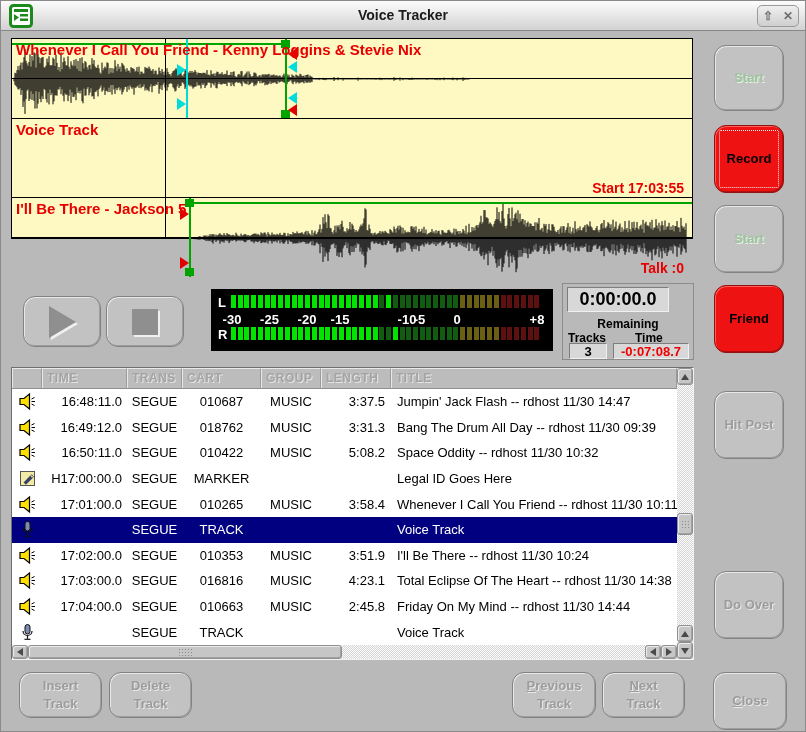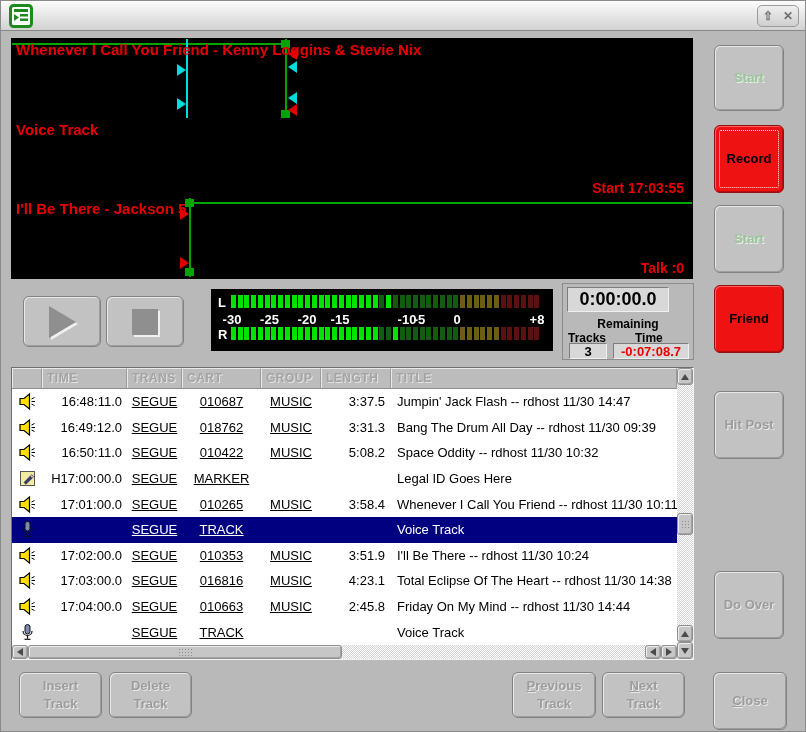--- a/index.html
+++ b/index.html
@@ -11,22 +11,22 @@
     background:linear-gradient(#fcfcfc,#d2d2d2); border-bottom:1px solid #888; }
   .titlebar .title { position:absolute; width:100%; text-align:center; top:6px;
     font-weight:bold; font-size:14px; color:#1b1b1b; }
   .app-icon { position:absolute; left:8px; top:3px; width:24px; height:24px; }
   .win-controls { position:absolute; right:6px; top:4px; display:flex; gap:2px;
     background:linear-gradient(#efefef,#cfcfcf); border:1px solid #9a9a9a; border-radius:5px; padding:1px; }
   .win-btn { width:18px; height:18px; border-radius:4px; color:#6f6f6f; font-weight:bold;
     font-size:12px; display:flex; align-items:center; justify-content:center; }
 
   
-  .tracks-panel { position:absolute; left:10px; top:37px; width:682px; height:241px;
-    border:1px solid #000; background:#000000; }
+  .tracks-panel { position:absolute; left:10px; top:37px; width:682px; height:201px;
+    border:1px solid #000; background:#fef9c3; }
   .track { position:relative; width:100%; }
   .t1 { height:80px; border-bottom:1px solid #000; }
   .t2 { height:79px; border-bottom:1px solid #000; }
   .t3 { height:79px; }
   .track-title { position:absolute; left:4px; top:2px; color:#e80000; font-weight:bold;
     font-size:15px; z-index:7; white-space:nowrap; }
   .corner-text { position:absolute; right:8px; bottom:1px; color:#e80000; font-weight:bold;
     font-size:14px; z-index:7; }
   .vdivider { position:absolute; left:153px; top:0; width:1px; height:100%; background:#000; z-index:2; }
   .centerline { position:absolute; left:0; right:0; top:39px; height:1px; background:#000; z-index:1; }
@@ -35,21 +35,21 @@
   .vline.green { background:#00a400; } .vline.cyan { background:#00dcdc; }
   .hline { position:absolute; height:2px; background:#00a400; z-index:5; }
   .sq { position:absolute; width:9px; height:8px; background:#00a400; z-index:6; }
   .tri { position:absolute; width:0; height:0; z-index:6; }
   .tri.pr { border-top:6px solid transparent; border-bottom:6px solid transparent; border-left:9px solid; }
   .tri.pl { border-top:6px solid transparent; border-bottom:6px solid transparent; border-right:9px solid; }
   .tri.red { border-left-color:#e00000; border-right-color:#e00000; }
   .tri.cyan { border-left-color:#00dcdc; border-right-color:#00dcdc; }
 
   
-  .qbtn { position:absolute; background:#c2c2c2; border:1px solid #828282; border-radius:6px;
+  .qbtn { position:absolute; background:#c2c2c2; border:1px solid #828282; border-radius:12px;
     box-shadow:inset 1px 1px 0 #e8e8e8, inset -1px -1px 0 #9e9e9e;
     display:flex; align-items:center; justify-content:center; text-align:center;
     font-weight:bold; font-size:13px; line-height:1.35; }
   .dis { color:#9c9c9c; text-shadow:1px 1px 0 #e9e9e9; }
   .dis-green { color:#9cc49c; text-shadow:1px 1px 0 #e9f1e9; }
   .red-btn { background:#ee1212; border-color:#8f1111;
     box-shadow:inset 1px 1px 0 #ff5c5c, inset -1px -1px 0 #b30d0d; color:#000; }
   .focus-dotted { position:absolute; inset:4px; border:1px dotted #f0f0f0; border-radius:2px; pointer-events:none; }
   .accel { display:block; }
   .accel::first-letter { text-decoration:underline; }
@@ -84,21 +84,21 @@
     grid-template-columns:30px 85px 55px 79px 60px 70px 1fr; background:#bcbcbc; }
   .hcell { border-right:1px solid #9b9b9b; border-top:1px solid #e9e9e9; border-bottom:1px solid #8f8f8f;
     box-shadow:inset 1px 0 0 #e9e9e9; color:#a4a4a4; font-weight:bold; font-size:12px; line-height:19px;
     padding-left:5px; text-shadow:1px 1px 0 #e5e5e5; letter-spacing:0.5px; overflow:hidden; }
   .log-viewport { position:absolute; left:0; top:21px; width:665px; height:256px; background:#fff; overflow:hidden; }
   .lrow { display:grid; grid-template-columns:30px 85px 55px 79px 60px 70px 1fr; height:25.6px;
     align-items:center; font-size:13px; color:#000; background:#fff; }
   .lrow.selected { background:#000080; color:#fff; }
   .c-icon { display:flex; justify-content:center; align-items:center; }
   .c-time { text-align:right; padding-right:5px; }
-  .c-trans, .c-cart, .c-group { text-align:center;text-decoration:underline; }
+  .c-trans, .c-cart, .c-group { text-align:center; }
   .c-len { text-align:right; padding-right:6px; }
   .c-title { text-align:left; padding-left:6px; white-space:nowrap; overflow:hidden; }
 
   
   .dither { background-image:conic-gradient(#fdfdfd 0 25%, #d4d4d4 0 50%, #fdfdfd 0 75%, #d4d4d4 0);
     background-size:2px 2px; }
   .sb-btn { position:absolute; background:#c6c6c6; border:1px solid #8f8f8f; border-radius:3px;
     display:flex; align-items:center; justify-content:center;
     box-shadow:inset 1px 1px 0 #ececec, inset -1px -1px 0 #a3a3a3; }
   .sb-thumb { position:absolute; background:#c6c6c6; border:1px solid #8f8f8f; border-radius:3px;
@@ -118,20 +118,21 @@
 <body>
 
 <div class="titlebar">
   <svg class="app-icon" viewBox="0 0 24 24">
     <rect x="1.5" y="1.5" width="21" height="21" rx="3" fill="#ffffff" stroke="#1d8a1d" stroke-width="3"></rect>
     <rect x="5" y="5" width="14" height="3" fill="#1d8a1d"></rect>
     <rect x="11" y="10" width="8" height="2.5" fill="#1d8a1d"></rect>
     <rect x="11" y="14.5" width="8" height="2.5" fill="#1d8a1d"></rect>
     <polygon points="5,10 10,13.5 5,17" fill="#1d8a1d"></polygon>
   </svg>
+  <div class="title">Voice Tracker</div>
   <div class="win-controls">
     <div class="win-btn">⇧</div>
     <div class="win-btn">✕</div>
   </div>
 </div>
 
 <div class="tracks-panel">
   <div class="vdivider"></div>
 
   <div class="track t1">

